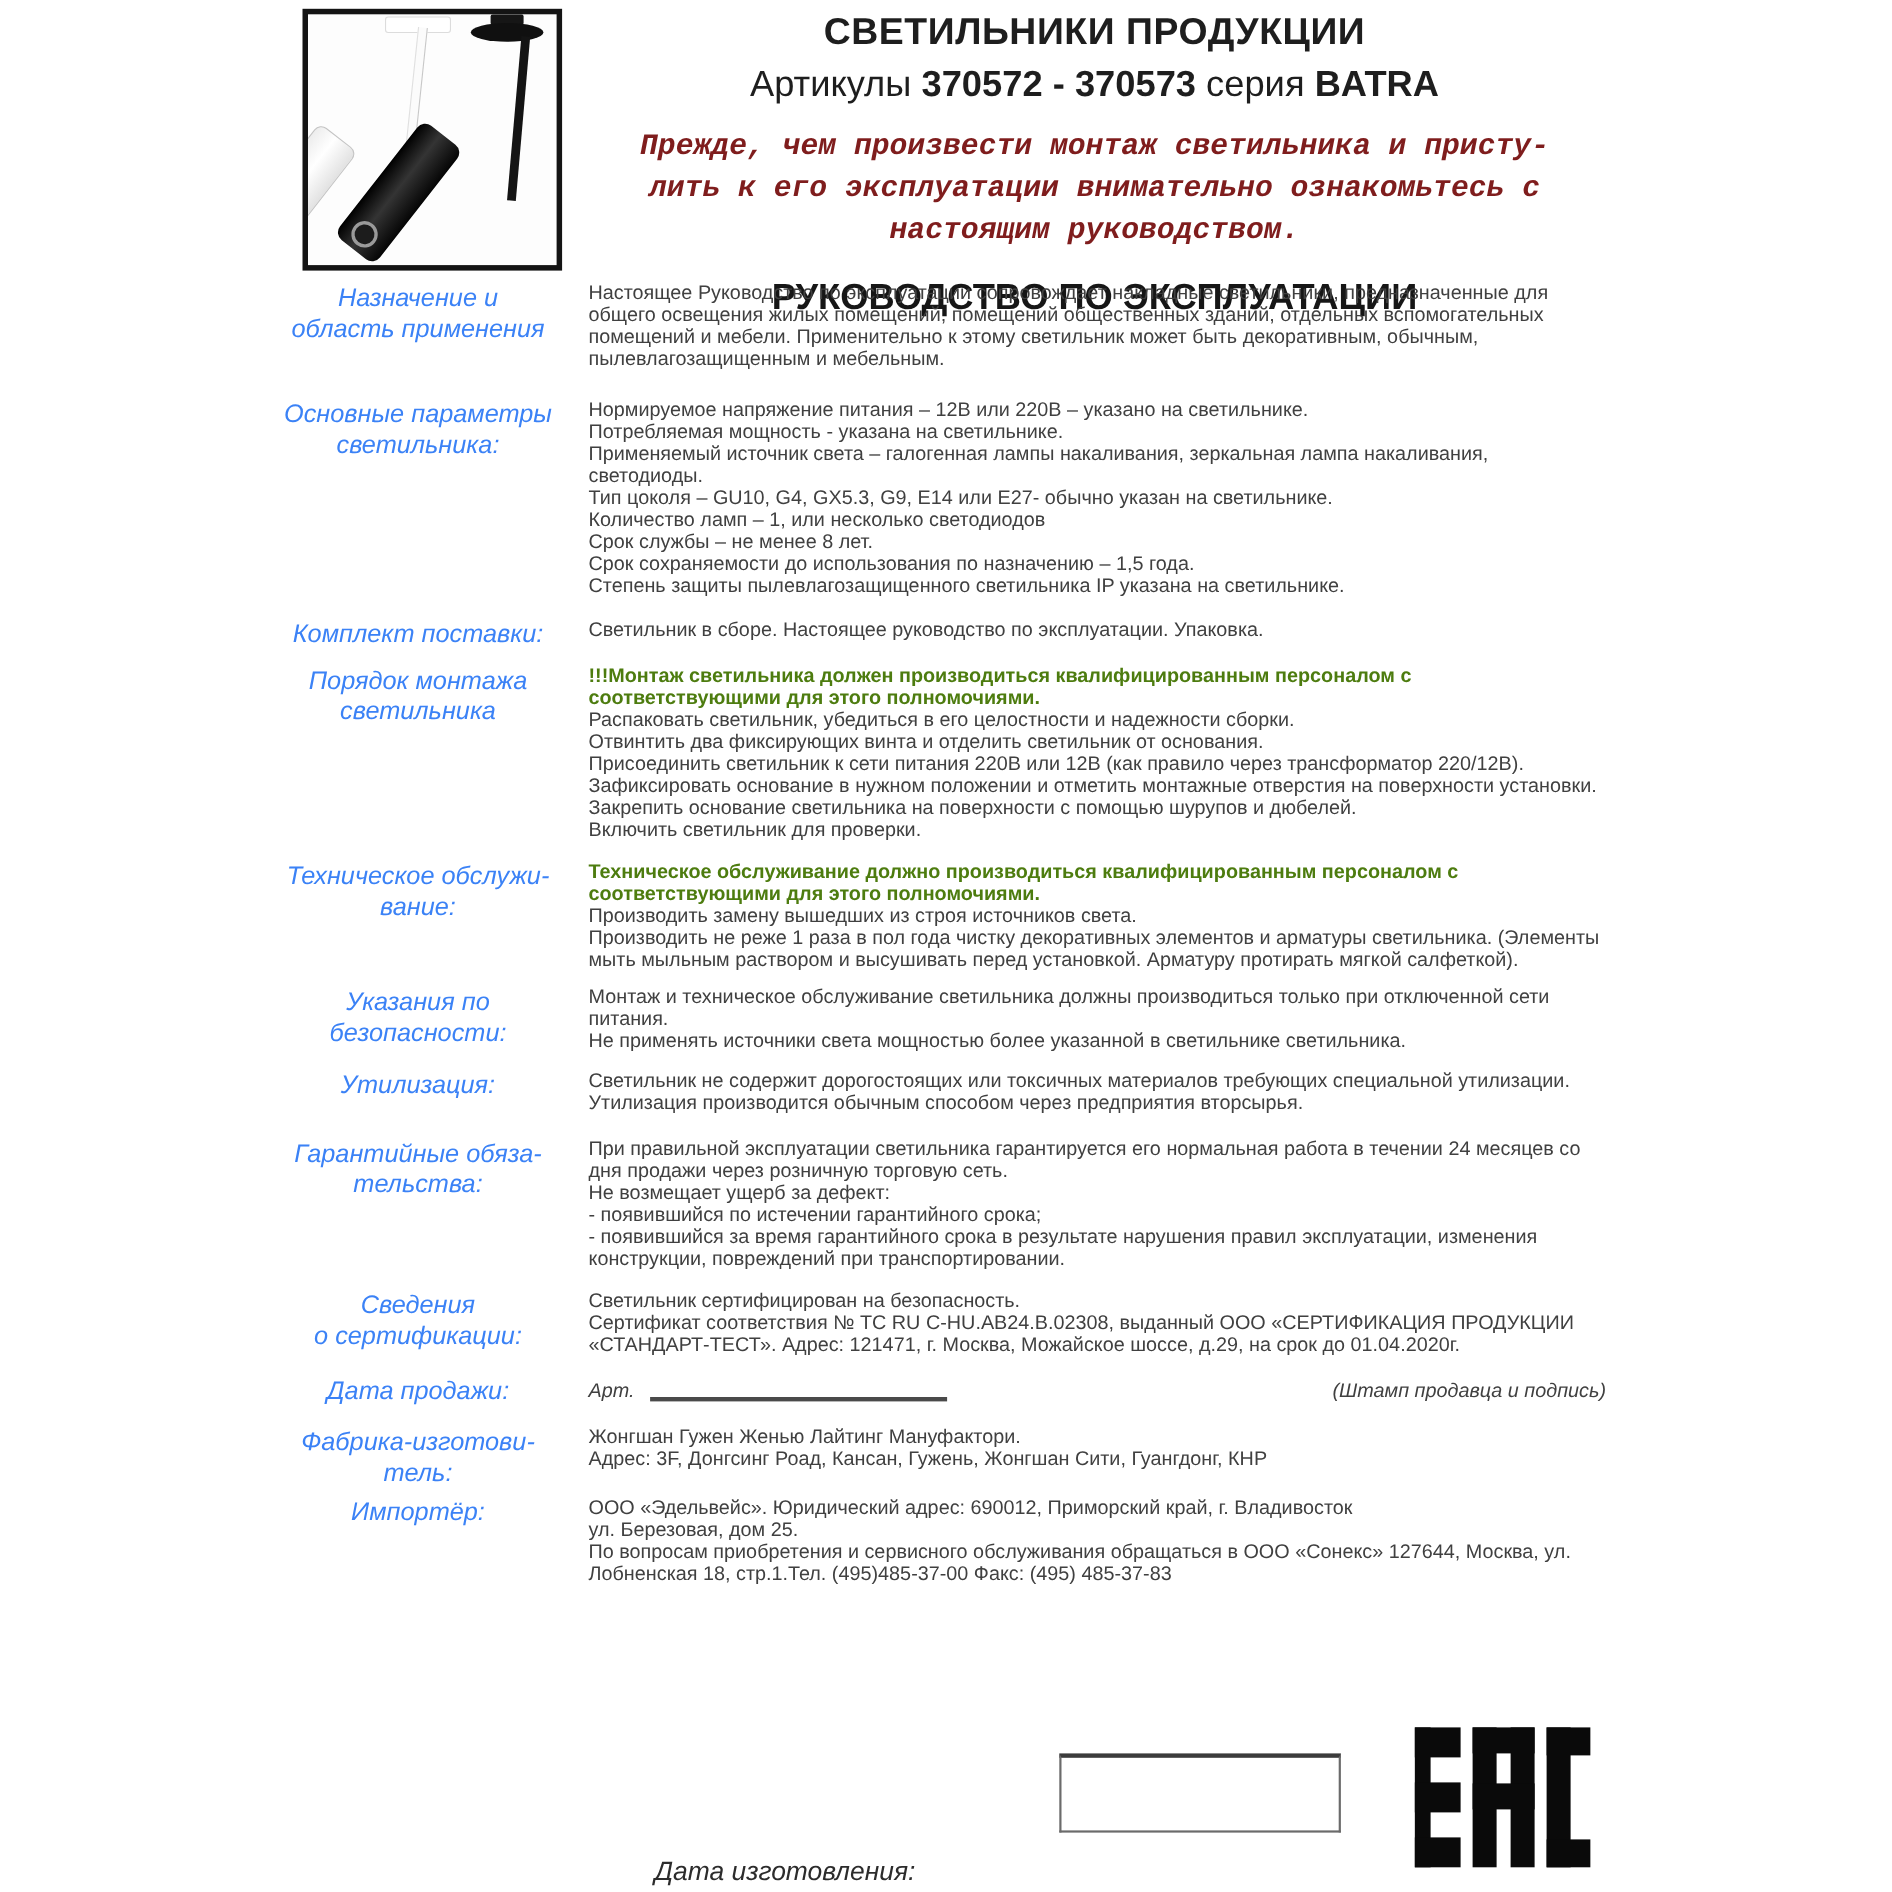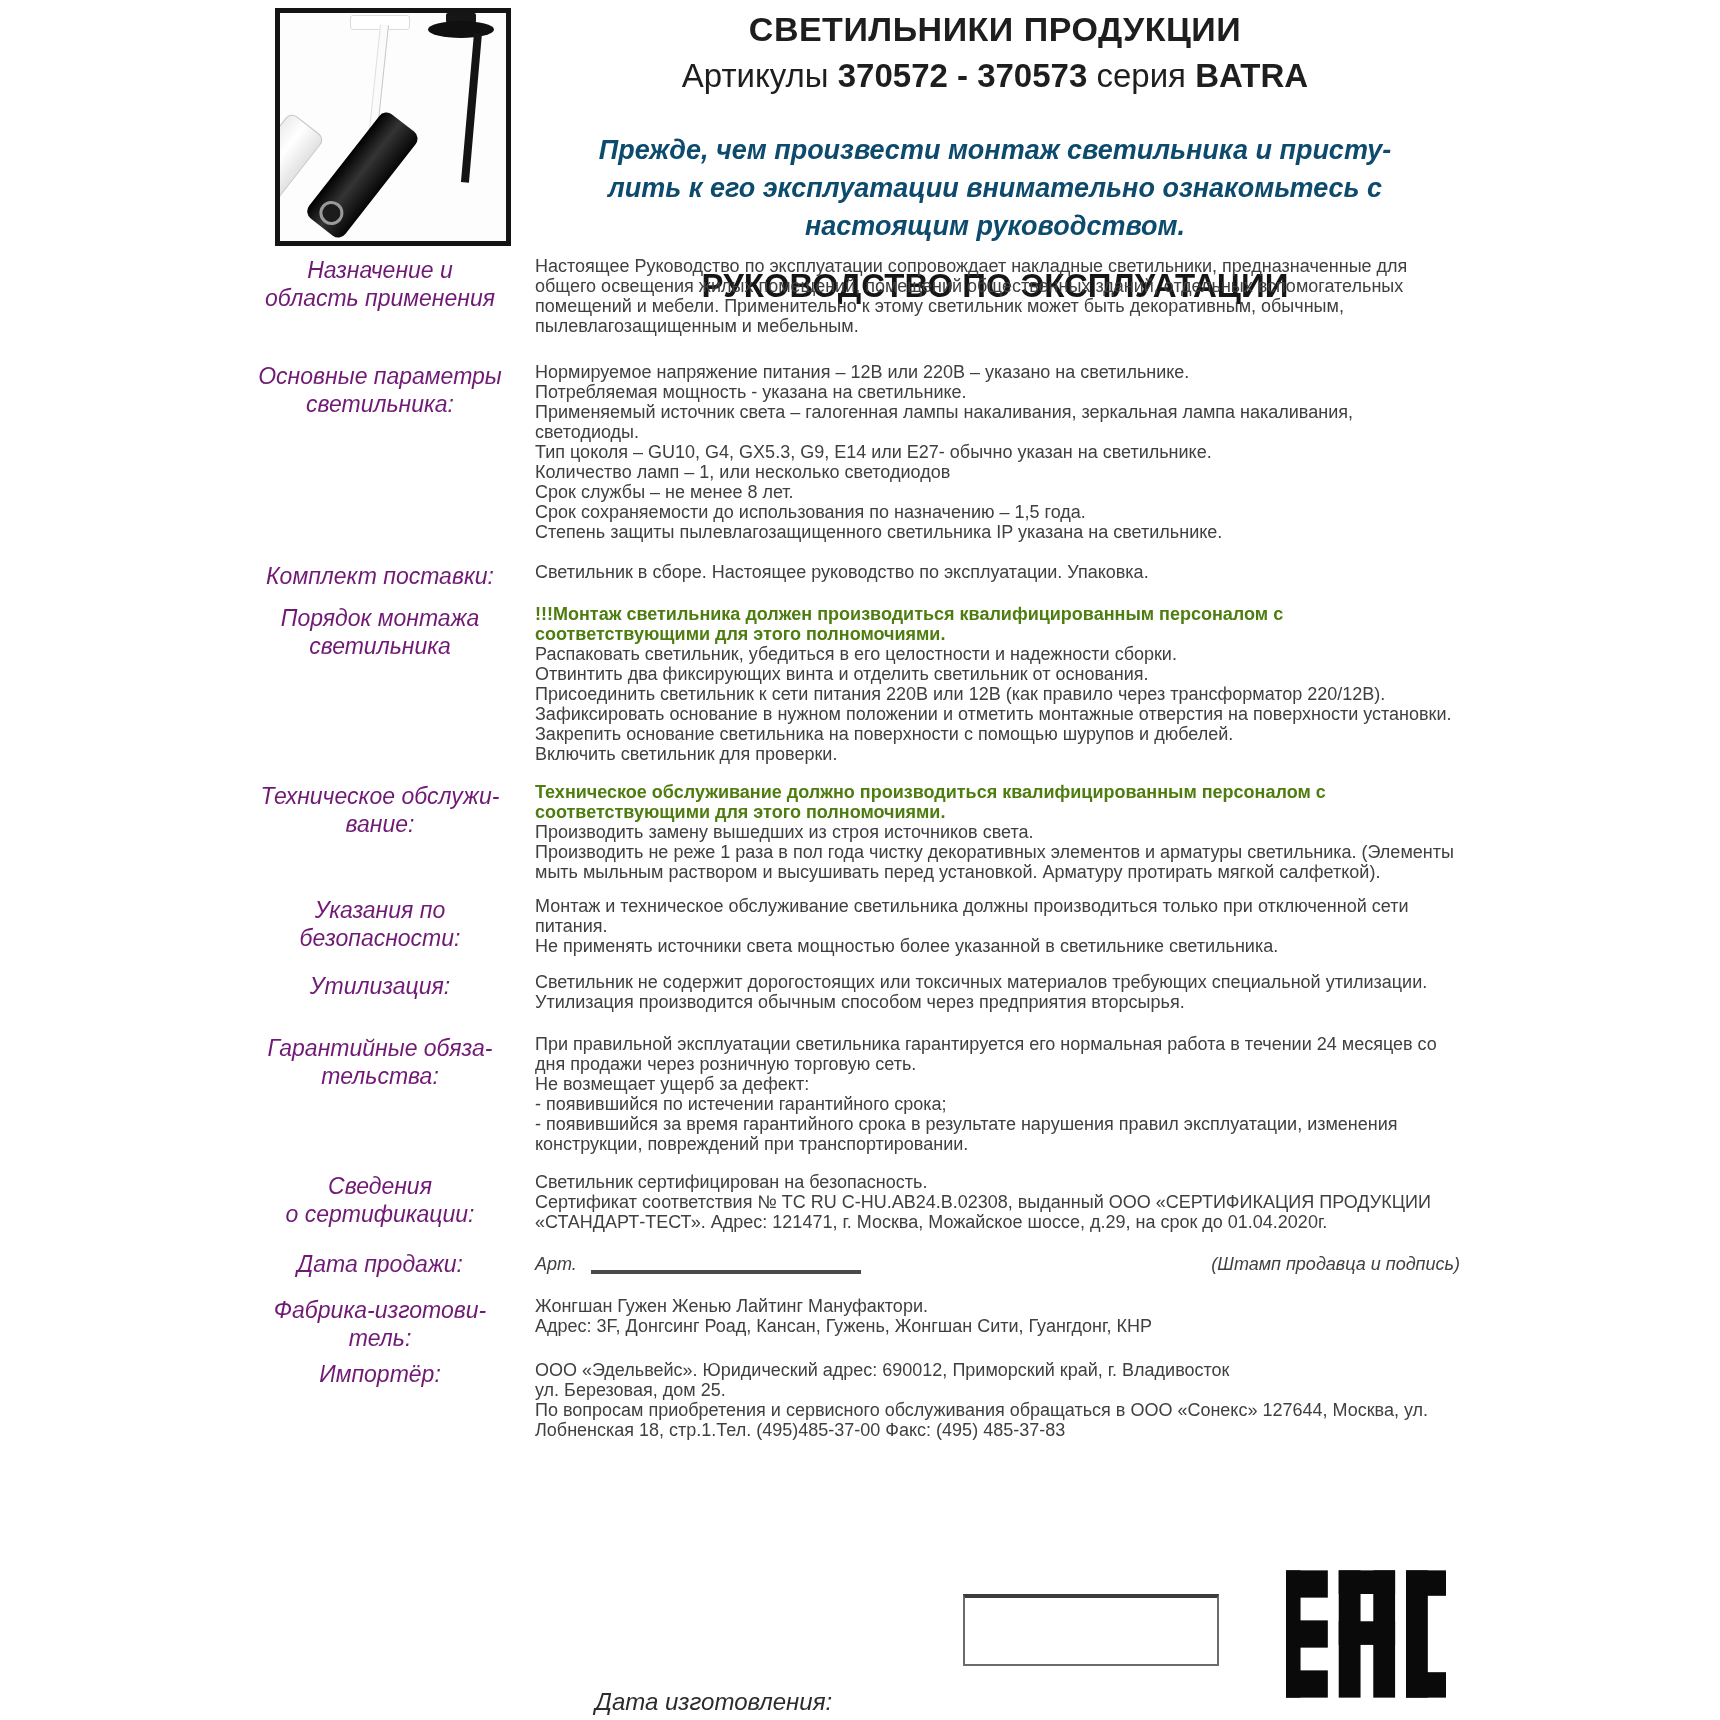--- a/index.html
+++ b/index.html
@@ -25,29 +25,29 @@
   .b-stem   { left:194px; top:20px; width:8px; height:150px; background:#141414; transform:rotate(5deg); transform-origin:top center; }
   .b-body   { left:100px; top:110px; width:46px; height:132px; border-radius:9px;
               background:linear-gradient(90deg,#000000,#343434 45%,#050505); transform:rotate(38deg); transform-origin:top center; }
   .b-lens   { position:absolute; left:10px; bottom:5px; width:24px; height:24px; border-radius:50%; background:#1c1c1c; border:3px solid #9a9a9a; box-sizing:border-box; }
 
   
   .title-block { position:absolute; left:520px; top:10px; width:950px; text-align:center; color:#1e1e1e; }
   .doc-title { font-size:34px; font-weight:bold; margin:0; letter-spacing:0.5px; }
   .doc-subtitle { font-size:33px; margin:8px 0 0; font-weight:normal; }
   .doc-subtitle .bold { font-weight:bold; }
-  .intro { margin-top:36px; font-size:27px; line-height:38px; font-style:italic; font-weight:bold; color:#0c4a6e; }
+  .intro { margin-top:20px; font-size:27px; line-height:38px; font-style:italic; font-weight:bold; color:#7f1d1d;font-family:Liberation Mono, monospace; }
   .manual-title { font-size:33px; font-weight:bold; margin-top:22px; color:#161616; }
 
   
   .doc { position:absolute; left:240px; top:256px; width:1220px; }
   .row { display:flex; align-items:flex-start; }
   .row .label {
     flex:0 0 280px; width:280px; text-align:center;
-    font-style:italic; font-size:23px; line-height:28px; color:#701a75;
+    font-style:italic; font-size:23px; line-height:28px; color:#3b82f6;
     white-space:pre-line;
   }
   .row .body { flex:1; margin-left:15px; font-size:18px; line-height:20px; color:#404040; }
   .body p { margin:0; }
   .body p.bold { font-weight:bold; color:#4d7c0f; }
   .body p.pre { white-space:pre-line; }
   .mb26{margin-bottom:26px;} .mb20{margin-bottom:20px;} .mb14{margin-bottom:14px;}
   .mb18{margin-bottom:18px;} .mb16{margin-bottom:16px;} .mb22{margin-bottom:22px;} .mb8{margin-bottom:8px;justify-content:center;}
   .gap-top { margin-top:20px; }
 

